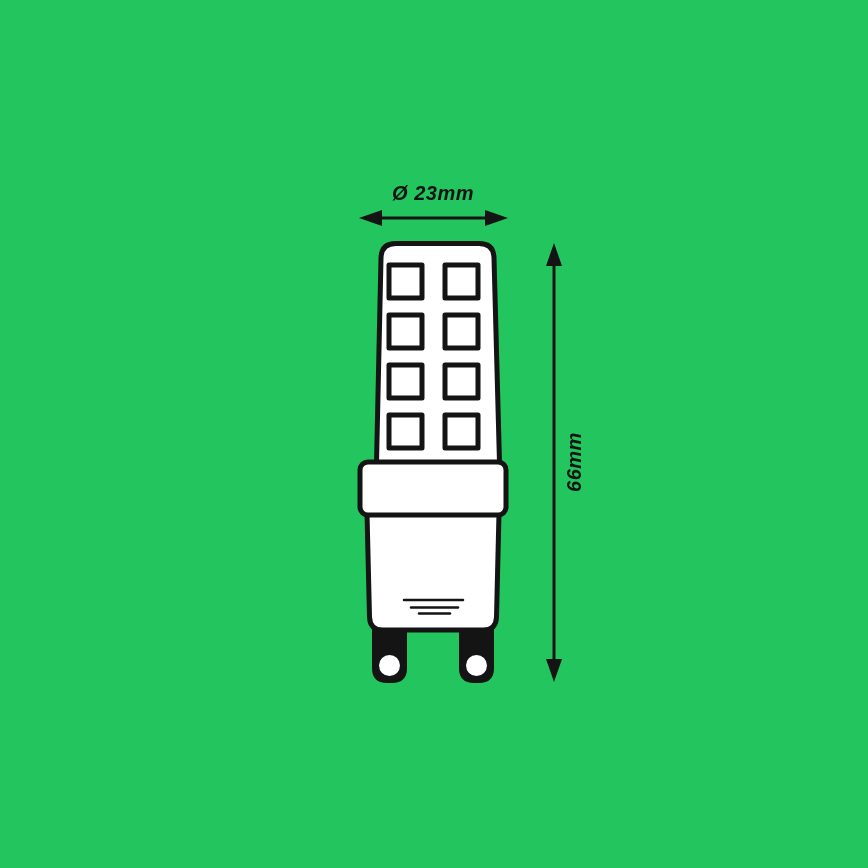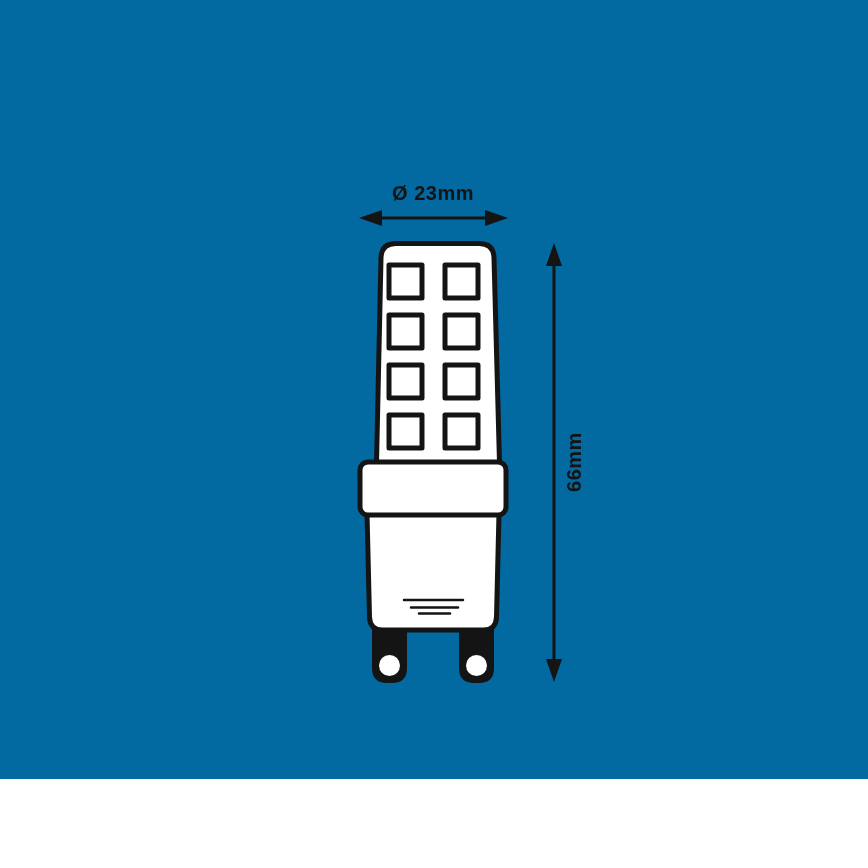--- a/index.html
+++ b/index.html
@@ -4,23 +4,24 @@
 <style>
   html, body {
     margin: 0;
     padding: 0;
     background: #ffffff;
     font-family: "Liberation Sans", sans-serif;
   }
   .stage {
     position: relative;
     width: 868px;
-    height: 779px;
-    background: #0369a1;
+    height: 868px;
+    background: #22c55e;
     overflow: hidden;
+    font-style: italic;
   }
   svg { display: block; }
   .dim-label {
     font-family: "Liberation Sans", "DejaVu Sans", sans-serif;
     font-weight: bold;
     font-size: 20px;
     letter-spacing: 0.5px;
   }
 </style>
 </head>

